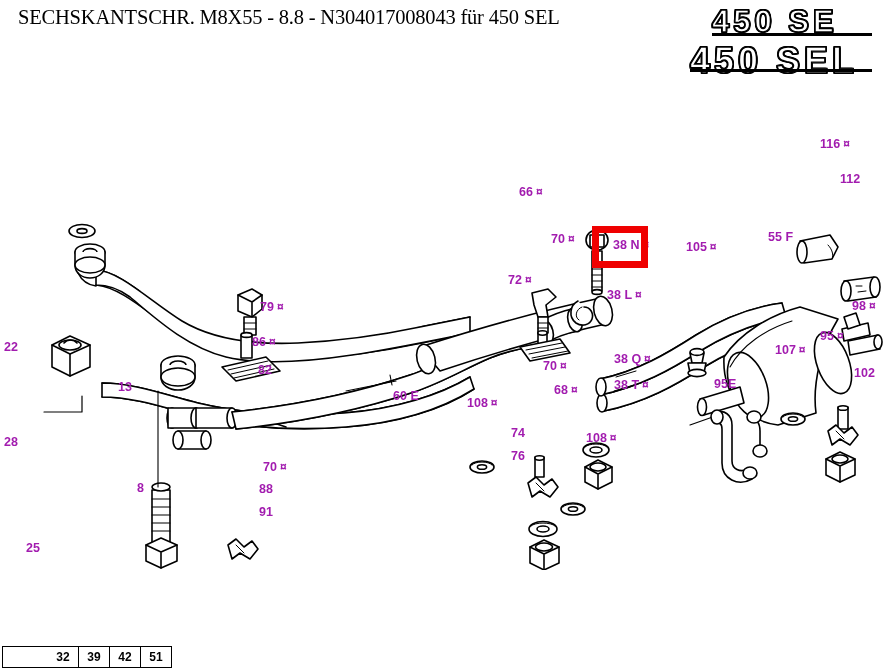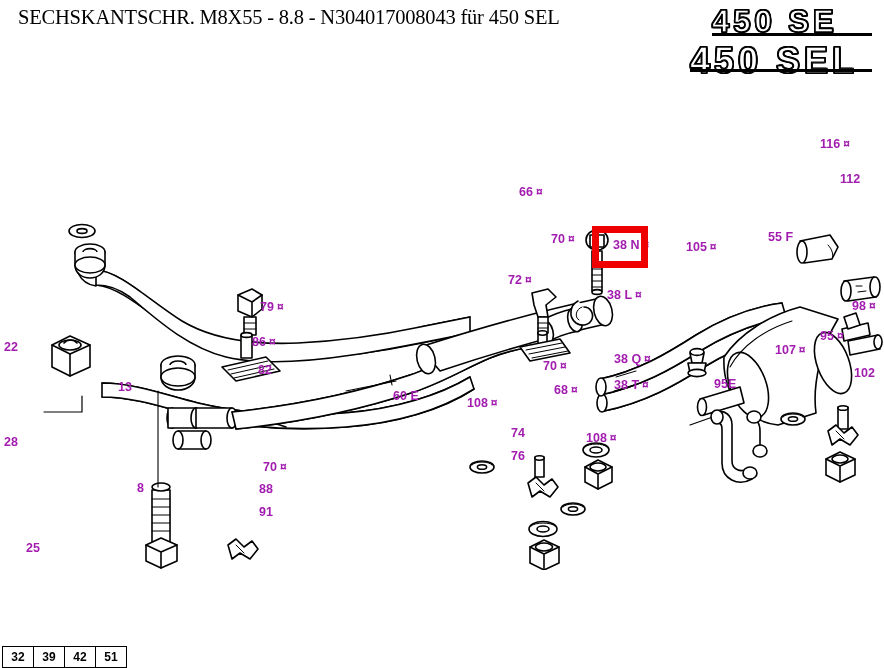--- a/index.html
+++ b/index.html
@@ -55,21 +55,21 @@
     background:transparent;
   }
 
   
   #footer-caption{
     position:absolute;left:146px;top:629px;
     font-family:"Liberation Serif",serif;font-size:17px;white-space:nowrap;
   }
   #page-boxes{
     position:absolute;left:2px;top:646px;display:flex;
-    border:1.5px solid #000;border-right:none;
+    border:1.5px solid #000;border-right:none;padding-left:45px;
   }
   #page-boxes .pbox{
     width:30px;height:20px;border-right:1.5px solid #000;
     display:flex;align-items:center;justify-content:center;
     font-family:"Liberation Sans",sans-serif;
     font-weight:700;font-size:12px;
   }
 </style>
 </head>
 <body>

